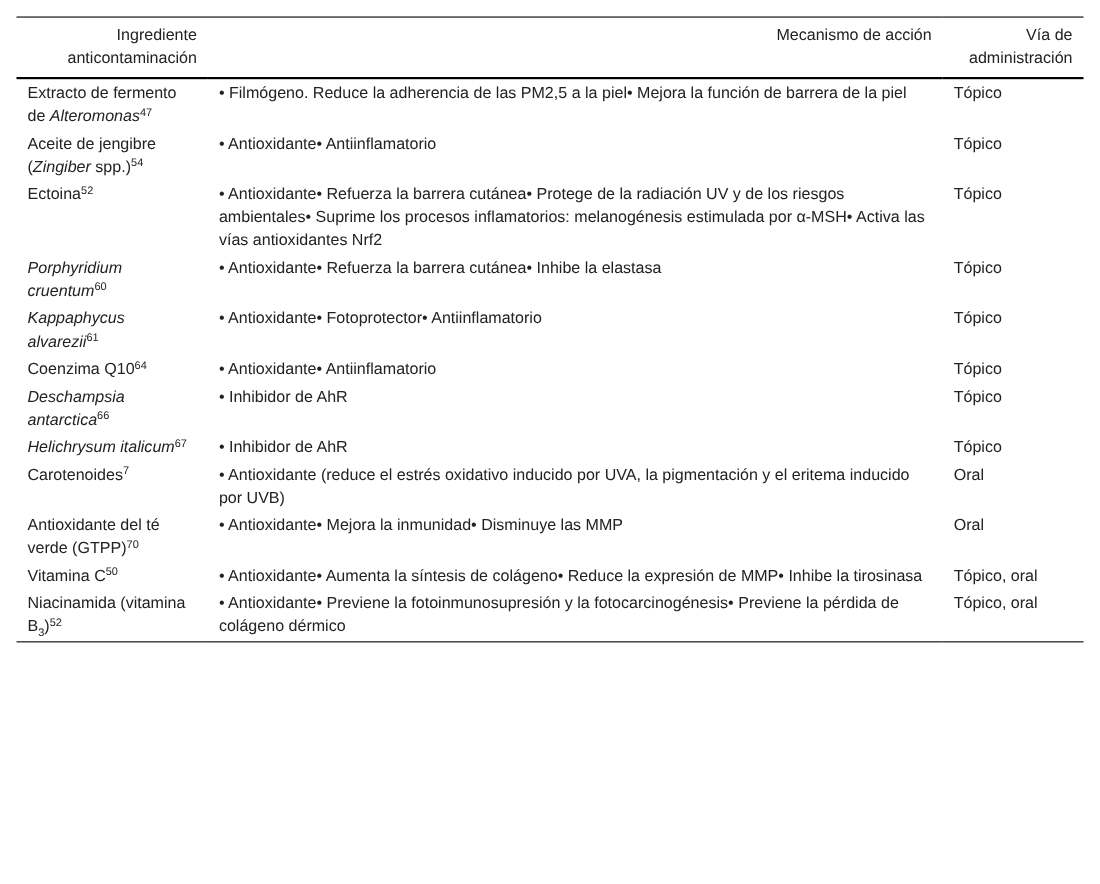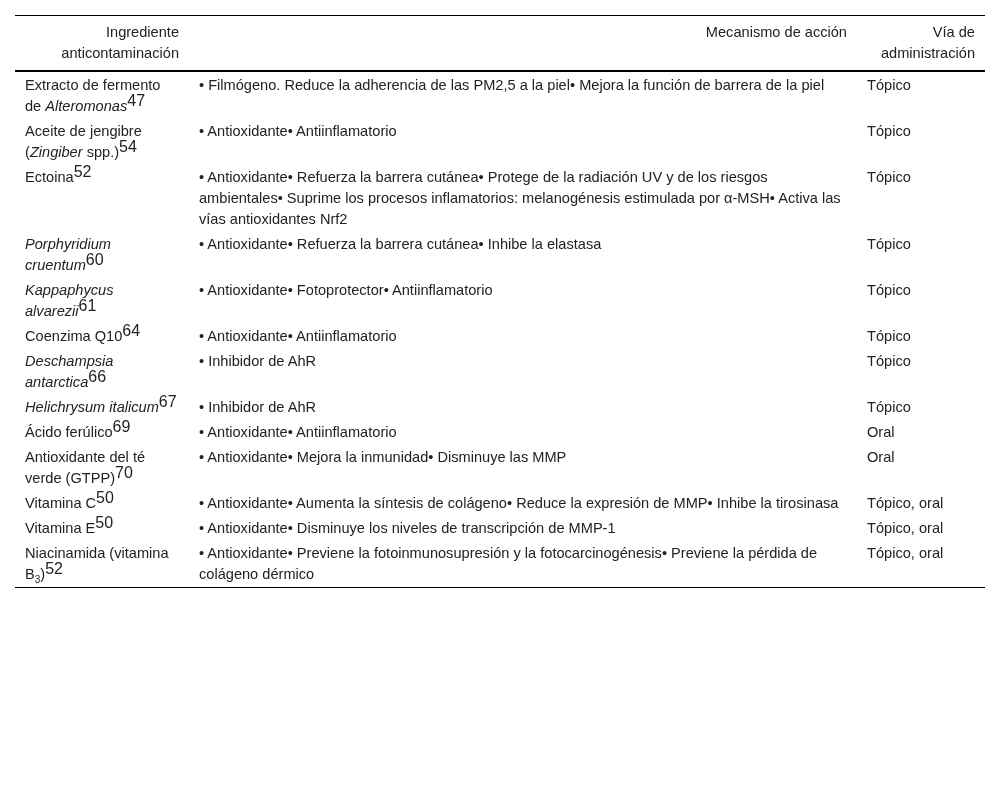--- a/index.html
+++ b/index.html
@@ -7,21 +7,21 @@
          font-family: "Liberation Sans", "DejaVu Sans", sans-serif; color: #222222; font-size: 14.6px; }
   table.t { position: absolute; left: 15px; top: 15px; width: 970px; border-collapse: collapse; }
   table.t thead tr { border-top: 1px solid #000; border-bottom: 2px solid #000; }
   table.t tbody tr:last-child { border-bottom: 1px solid #000; }
   table.t th { font-weight: normal; text-align: right; vertical-align: top; padding: 6px 10px 6px 10px; line-height: 21px; }
   table.t td { vertical-align: top; padding: 2px 10px 2px 10px; line-height: 21px; }
   table.t tbody tr:first-child td { padding-top: 3px; }
   col.c1 { width: 174px; }
   col.c2 { width: 668px; }
   col.c3 { width: 128px; }
-  sup { font-size: 16px; line-height: 0; vertical-align: 5px; }
+  sup { font-size: 10px; line-height: 0; vertical-align: 5px; }
   sub { font-size: 10px; line-height: 0; vertical-align: -4px; }
   i { font-style: italic; }
 </style>
 </head>
 <body>
 
 <table class="t">
   <colgroup>
       <col class="c1">
       <col class="c2">
@@ -69,38 +69,33 @@
         <td><i>Deschampsia antarctica</i><sup>66</sup></td>
         <td>• Inhibidor de AhR</td>
         <td>Tópico</td>
       </tr>
       <tr>
         <td><i>Helichrysum italicum</i><sup>67</sup></td>
         <td>• Inhibidor de AhR</td>
         <td>Tópico</td>
       </tr>
       <tr>
-        <td><span>Ácido ferúlico</span><sup>69</sup></td>
-        <td>• Antioxidante• Antiinflamatorio</td>
+        <td><span>Carotenoides</span><sup>7</sup></td>
+        <td>• Antioxidante (reduce el estrés oxidativo inducido por UVA, la pigmentación y el eritema inducido por UVB)</td>
         <td>Oral</td>
       </tr>
       <tr>
         <td><span>Antioxidante del té verde (GTPP)</span><sup>70</sup></td>
         <td>• Antioxidante• Mejora la inmunidad• Disminuye las MMP</td>
         <td>Oral</td>
       </tr>
       <tr>
         <td><span>Vitamina C</span><sup>50</sup></td>
         <td>• Antioxidante• Aumenta la síntesis de colágeno• Reduce la expresión de MMP• Inhibe la tirosinasa</td>
         <td>Tópico, oral</td>
       </tr>
       <tr>
-        <td><span>Vitamina E</span><sup>50</sup></td>
-        <td>• Antioxidante• Disminuye los niveles de transcripción de MMP-1</td>
-        <td>Tópico, oral</td>
-      </tr>
-      <tr>
         <td><span>Niacinamida (vitamina B</span><sub>3</sub><span>)</span><sup>52</sup></td>
         <td>• Antioxidante• Previene la fotoinmunosupresión y la fotocarcinogénesis• Previene la pérdida de colágeno dérmico</td>
         <td>Tópico, oral</td>
       </tr>
     </tbody>
 </table>
 
 </body></html>

